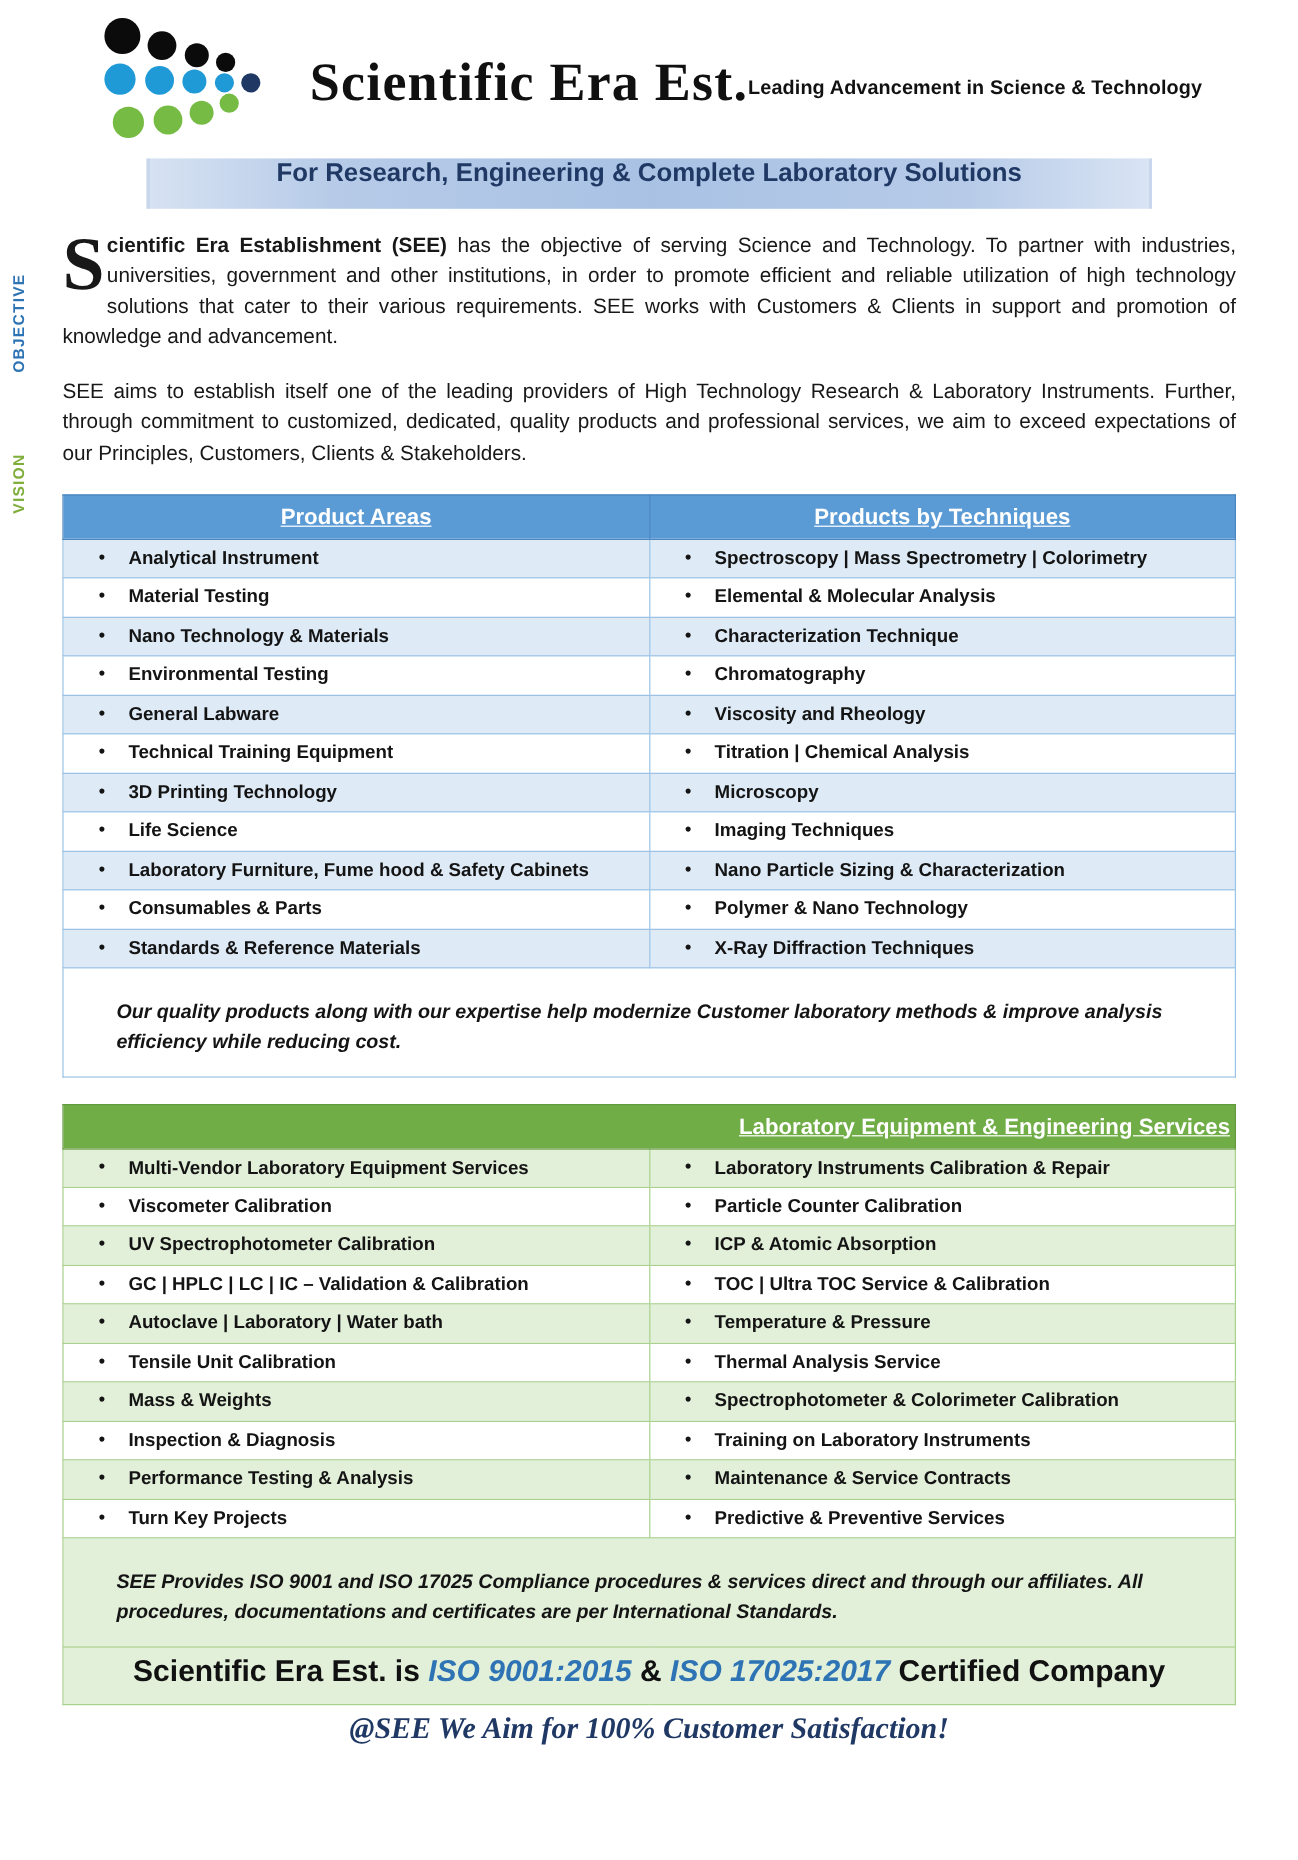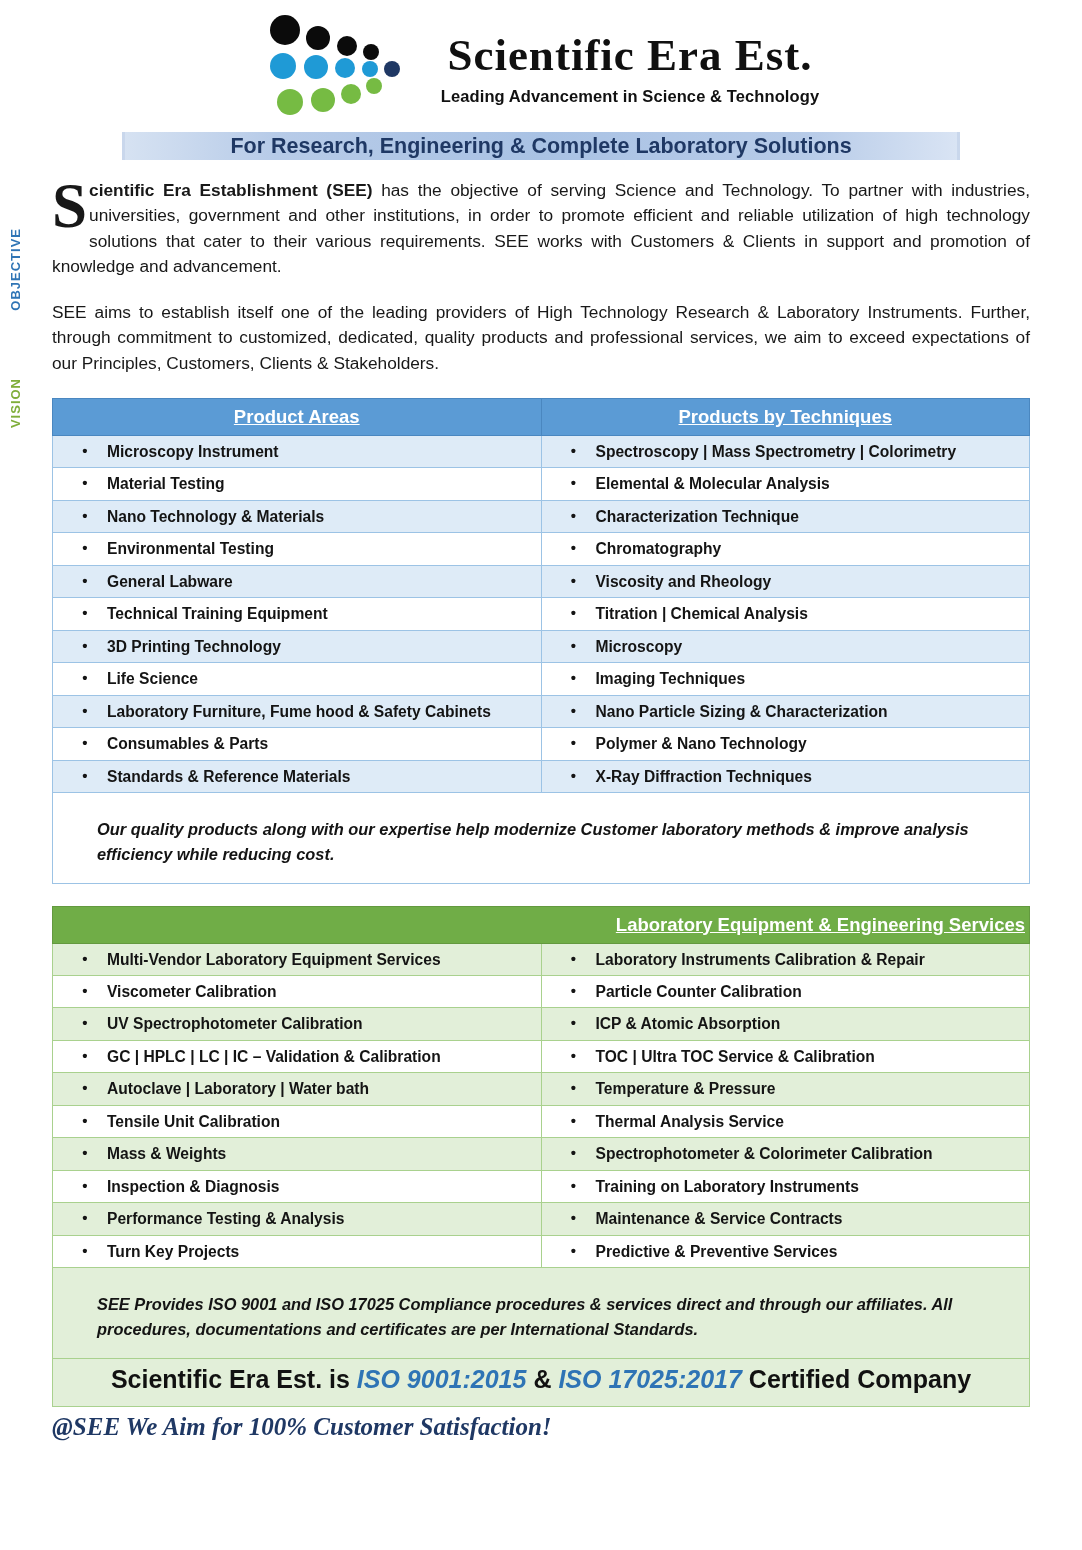--- a/index.html
+++ b/index.html
@@ -34,21 +34,21 @@
   }
   .logo-dots {
     width: 160px;
     height: 110px;
     position: relative;
     margin-right: 18px;
     flex: 0 0 auto;
   }
   .brand-block {
     display: flex;
-    flex-direction: column;
+    flex-direction: row;
     align-items: center;
   }
   .brand-name {
     font-family: "Liberation Serif", serif;
     font-weight: bold;
     font-size: 45px;
     letter-spacing: 1px;
     color: #101010;
     line-height: 1.05;
   }
@@ -56,23 +56,22 @@
     font-size: 16.5px;
     font-weight: bold;
     color: #111;
     margin-top: 8px;
     letter-spacing: .1px;
   }
 
   
   .banner {
     margin: 8px 100px 0 100px;
-    height: 28px;
+    height: 42px;
     display: flex;
-    align-items: center;
     justify-content: center;
     background: linear-gradient(to right, #d6e2f2 0%, #b7cbe8 18%, #a9c2e4 50%, #b7cbe8 82%, #d9e4f4 100%);
     border-left: 3px solid #c9d7ec;
     border-right: 3px solid #c9d7ec;
   }
   .banner-text {
     font-size: 21.5px;
     font-weight: bold;
     color: #1f3864;
   }
@@ -182,20 +181,21 @@
     font-weight: bold;
     color: #111;
   }
   .cert-line .iso {
     color: #2e74b5;
     font-style: italic;
   }
 
   .slogan {
     margin: 6px 30px 0 30px;
+    text-align: center;
     font-family: "Liberation Serif", serif;
     font-style: italic;
     font-weight: bold;
     font-size: 25px;
     color: #1f3864;
   }
 </style>
 </head>
 <body>
 
@@ -243,21 +243,21 @@
       <tr>
         <th>Product Areas</th>
         <th>Products by Techniques</th>
       </tr>
     </thead>
     <tbody id="products-body">
         <tr class="odd">
           <td>
             <div class="bullet-cell">
               <span class="bullet">•</span>
-              <span class="txt">Microscopy Instrument</span>
+              <span class="txt">Analytical Instrument</span>
             </div>
           </td>
           <td>
             <div class="bullet-cell">
               <span class="bullet">•</span>
               <span class="txt">Spectroscopy | Mass Spectrometry | Colorimetry</span>
             </div>
           </td>
         </tr>
         <tr class="even">

